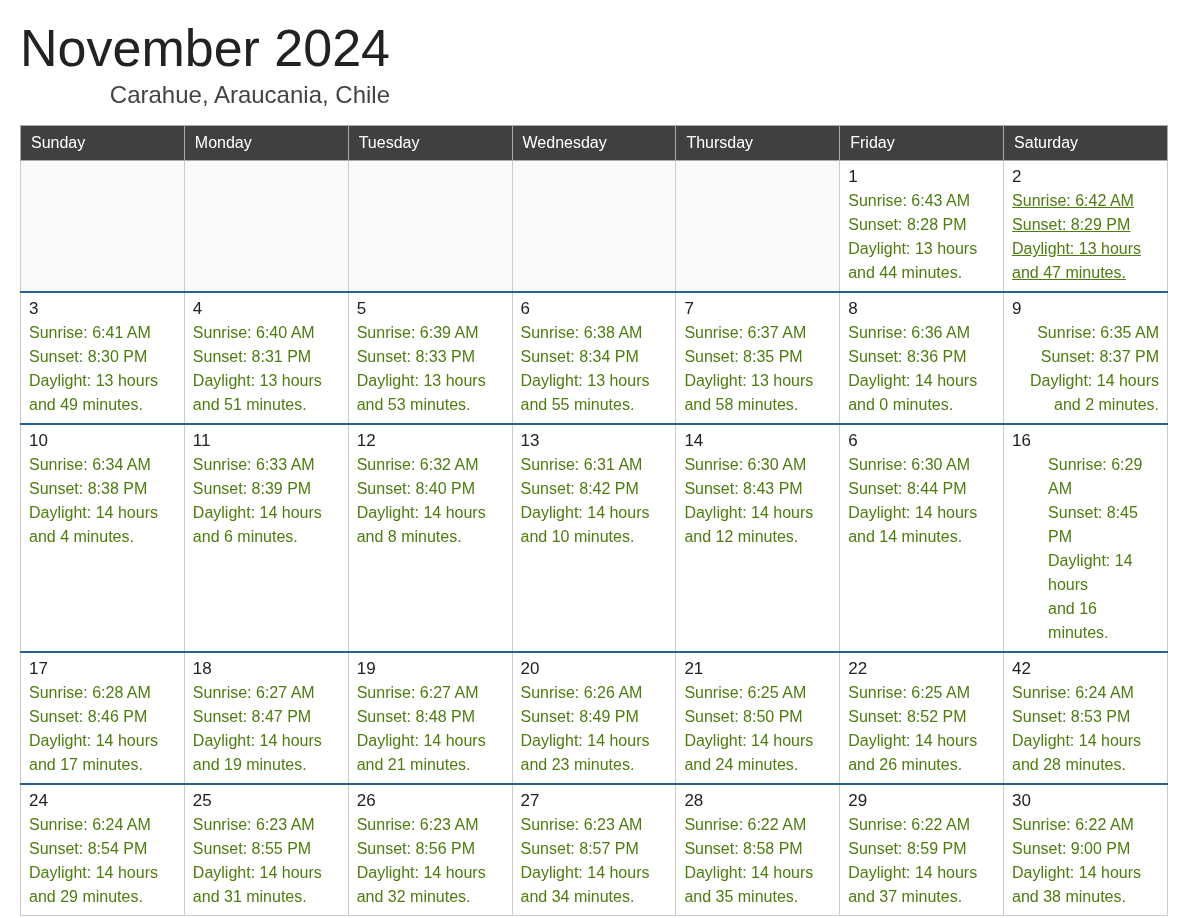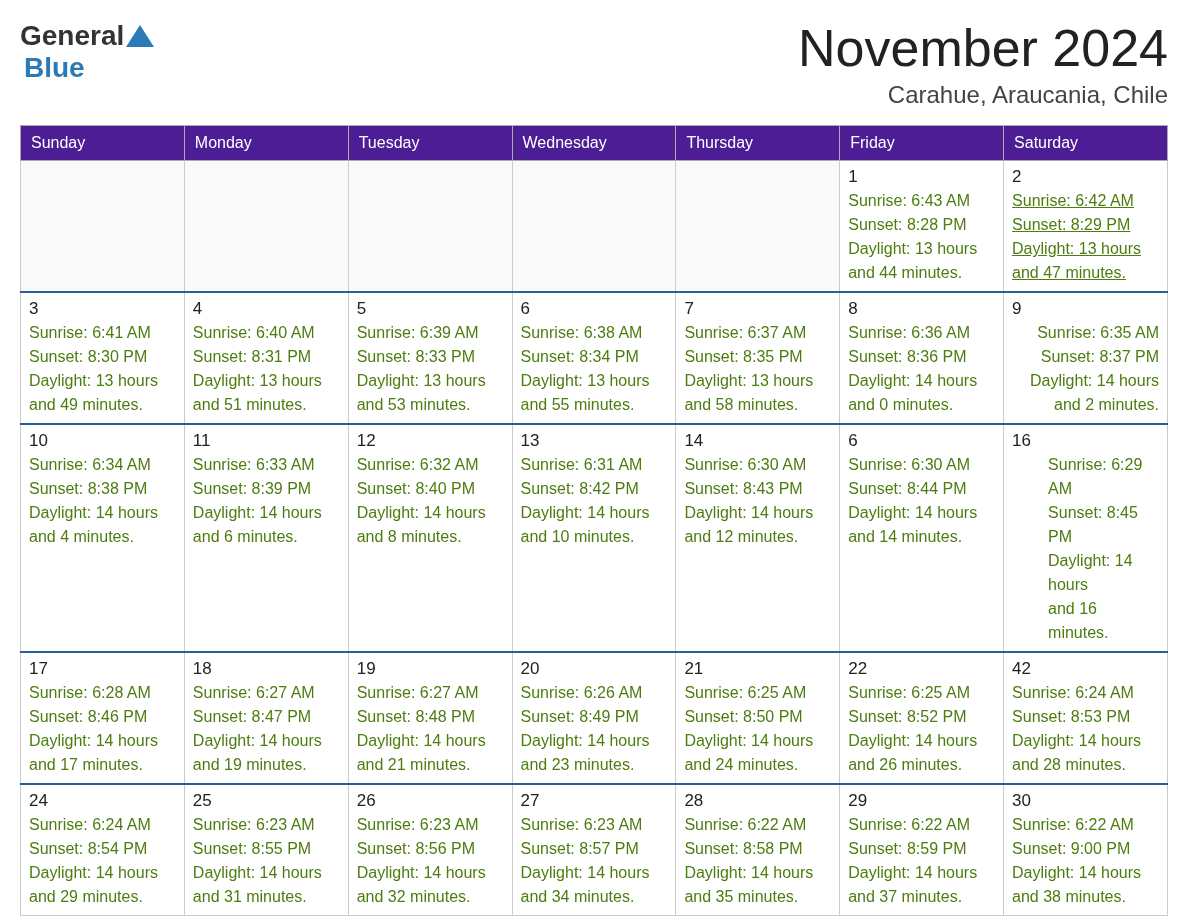--- a/index.html
+++ b/index.html
@@ -57,21 +57,21 @@
       font-size: 24px;
       color: #444;
       margin-top: 4px;
     }
     .calendar {
       width: 100%;
       border-collapse: collapse;
       border: 1px solid #aaa;
     }
     .calendar th {
-      background-color: #4c1d95;
+      background-color: #404040;
       color: #fff;
       padding: 8px 10px;
       text-align: left;
       font-size: 16px;
       font-weight: normal;
       border: 1px solid #aaa;
     }
     .calendar td {
       vertical-align: top;
       padding: 6px 8px;
@@ -98,29 +98,20 @@
       background: #f9f9f9;
     }
     .row-separator td {
       border-top: 2px solid #2a6099;
     }
   </style>
 </head>
 <body>
 
 <div class="header">
-  <div class="logo">
-    <div class="logo-text">
-      <span class="logo-general">General</span>
-      <span class="logo-triangle"></span>
-    </div>
-    <div style="margin-left:4px;">
-      <span class="logo-blue">Blue</span>
-    </div>
-  </div>
   <div class="title-block">
     <div class="main-title">November 2024</div>
     <div class="sub-title">Carahue, Araucania, Chile</div>
   </div>
 </div>
 
 <table class="calendar">
   <thead>
     <tr>
     <th>Sunday</th>

